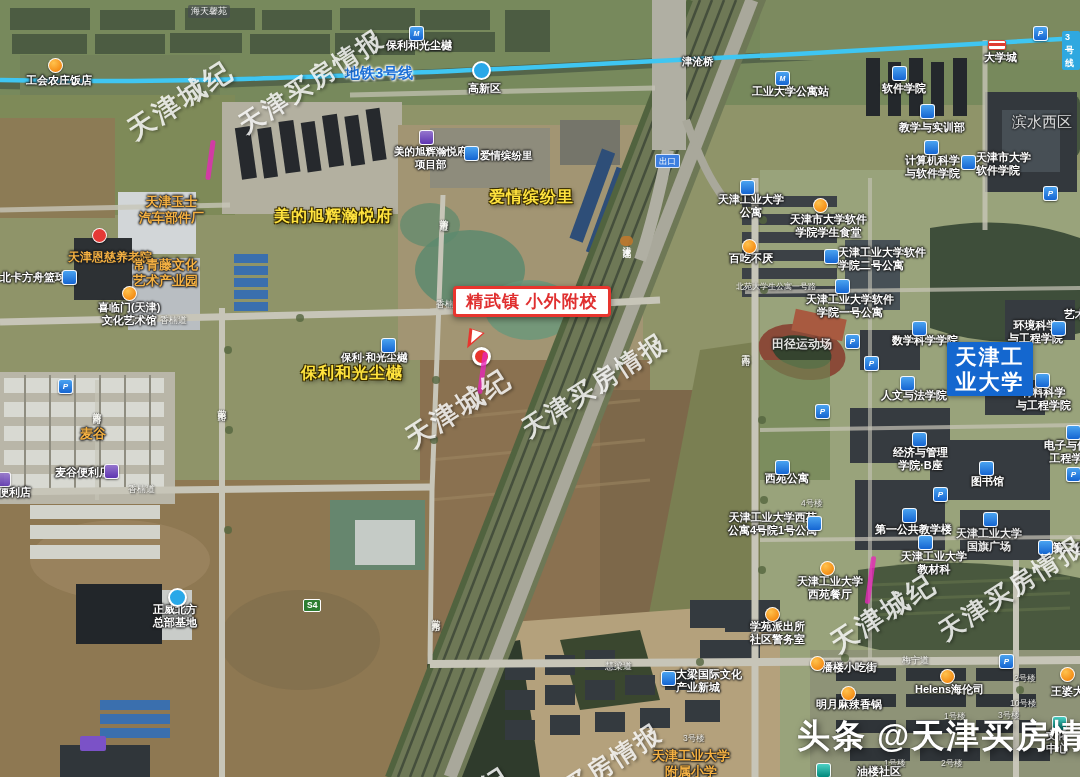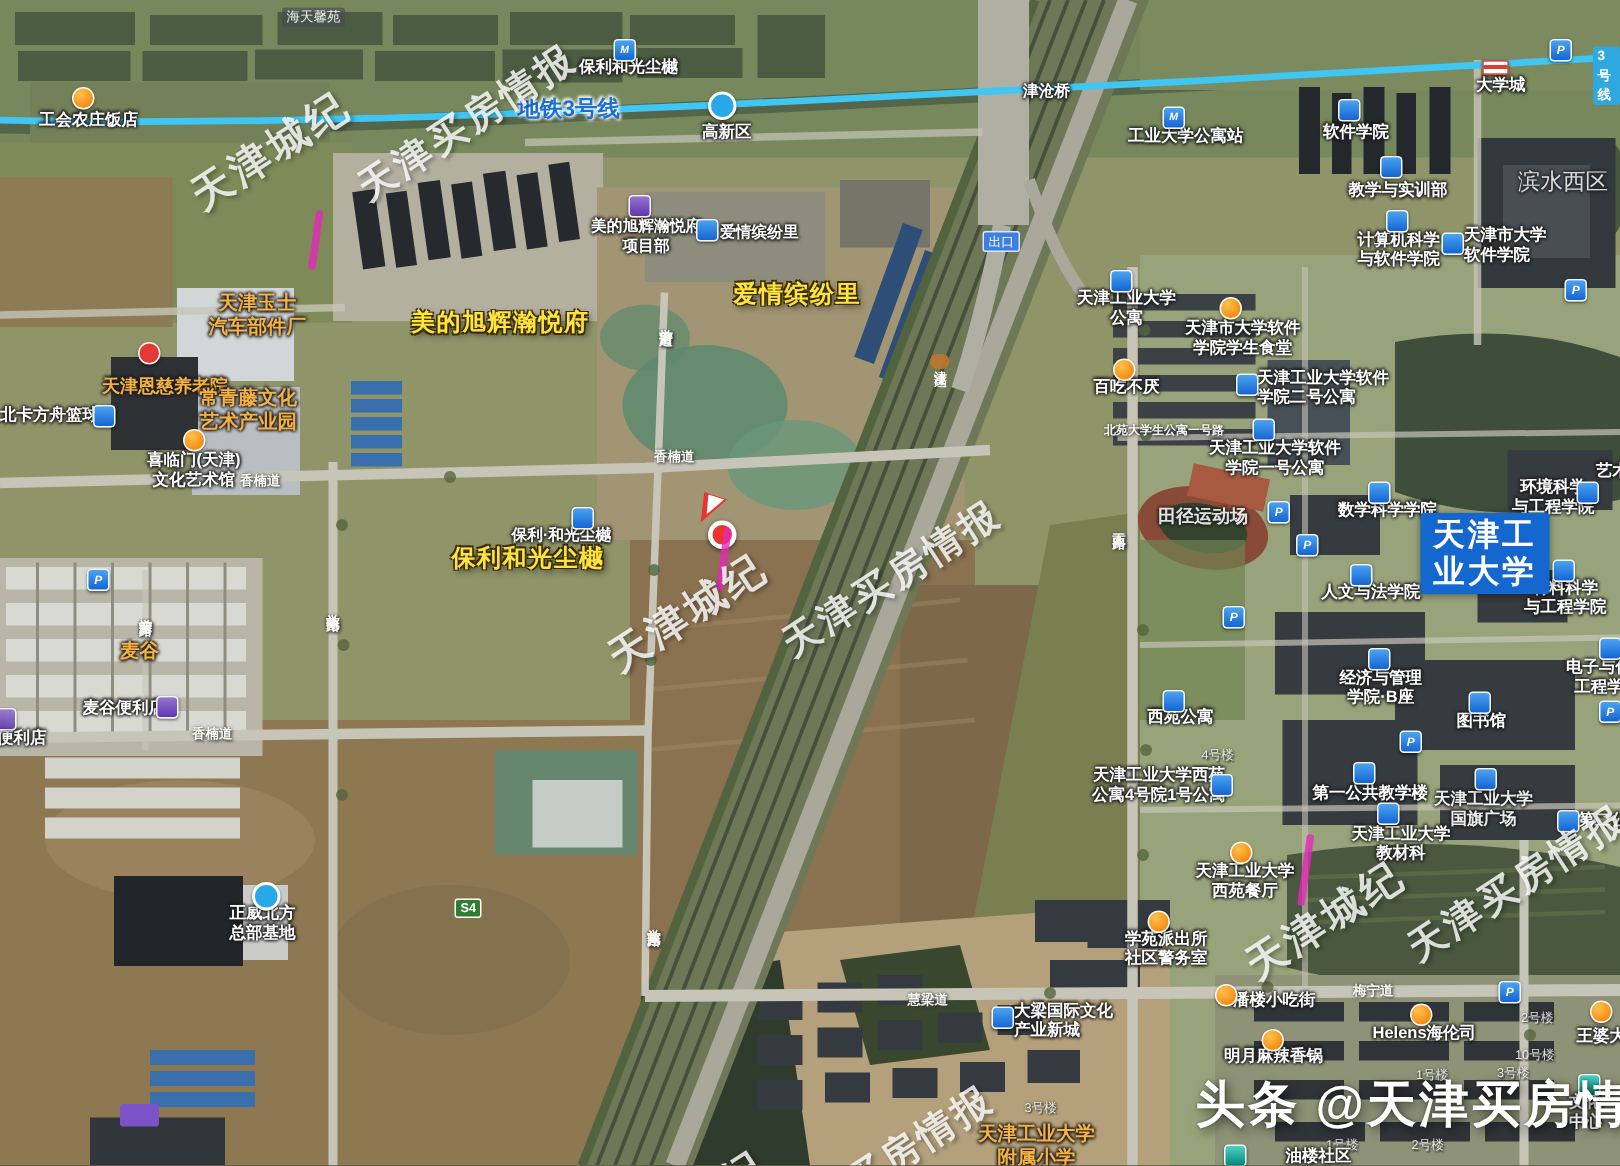--- a/index.html
+++ b/index.html
@@ -8,21 +8,21 @@
   #base{position:absolute;left:0;top:0;z-index:0;}
   .lbl{position:absolute;z-index:12;color:#fff;font-size:11px;font-weight:700;line-height:1.22;
        white-space:nowrap;text-align:center;
        text-shadow:-1px 0 2px rgba(30,30,30,.95),1px 0 2px rgba(30,30,30,.95),0 -1px 2px rgba(30,30,30,.95),0 1px 2px rgba(30,30,30,.95);}
   .lbl span{display:block;}
   .org{color:#f5b142;}
   .big{font-size:16px;letter-spacing:1px;color:#ffe33e;font-weight:800;
        text-shadow:1px 1px 0 #3a2e00,-1px -1px 0 #3a2e00,1px -1px 0 #3a2e00,-1px 1px 0 #3a2e00,2px 2px 4px rgba(0,0,0,.65);}
   .sm{font-size:10.5px;font-weight:700;}
   .faint{opacity:.8;font-weight:400;font-size:15px;}
-  .rd{position:absolute;z-index:11;color:#fdfdf8;font-size:9px;font-weight:700;white-space:nowrap;
+  .rd{position:absolute;z-index:11;color:#fdfdf8;font-size:9px;font-weight:400;white-space:nowrap;
       text-shadow:0 0 2px rgba(60,60,60,.95),1px 1px 2px rgba(60,60,60,.9);opacity:.95;}
   .vert{writing-mode:vertical-rl;letter-spacing:1px;}
   .pilldark{position:absolute;z-index:11;background:rgba(70,75,80,.65);color:#eee;font-size:9px;
       border-radius:2px;padding:0 3px;line-height:13px;white-space:nowrap;}
   .bpill{position:absolute;z-index:11;color:#f2f2ee;font-size:8.5px;font-weight:400;white-space:nowrap;
       text-shadow:0 0 2px rgba(40,40,40,.9),1px 1px 1px rgba(40,40,40,.9);opacity:.9;}
   .ic{position:absolute;z-index:13;width:13px;height:13px;border-radius:3px;
       border:1px solid rgba(255,255,255,.95);box-shadow:0 1px 2px rgba(0,0,0,.5);
       display:flex;align-items:center;justify-content:center;color:#fff;font-size:8px;font-weight:800;line-height:1;}
   .ic.b{background:linear-gradient(#4aa3f0,#1565d2);}
@@ -343,20 +343,24 @@
 <i class="ic pu" style="left:419px;top:130px;"></i>
 <div class="lbl sm" style="left:394px;top:145px;">
   <span>美的旭辉瀚悦府</span>
   <span>项目部</span>
 </div>
 <i class="ic b" style="left:464px;top:146px;"></i>
 <div class="lbl sm" style="left:480px;top:149px;">爱情缤纷里</div>
 <i class="ic b" style="left:381px;top:338px;"></i>
 <div class="lbl sm" style="left:341px;top:351px;">保利·和光尘樾</div>
 
+<div class="callout" style="left:453px;top:286px;">
+  <span>精武镇</span>
+  <span>小外附校</span>
+</div>
 <div class="tail1" style="left:466px;top:330px;"></div>
 <div class="tail2" style="left:470px;top:331px;"></div>
 <div class="target" style="left:472px;top:347px;"></div>
 
 <div class="lbl org" style="left:139px;top:194px;font-size:13px;">
   <span>天津玉士</span>
   <span>汽车部件厂</span>
 </div>
 <i class="ic reddot" style="left:92px;top:228px;"></i>
 <div class="lbl org" style="left:68px;top:250px;font-size:12px;">天津恩慈养老院</div>

